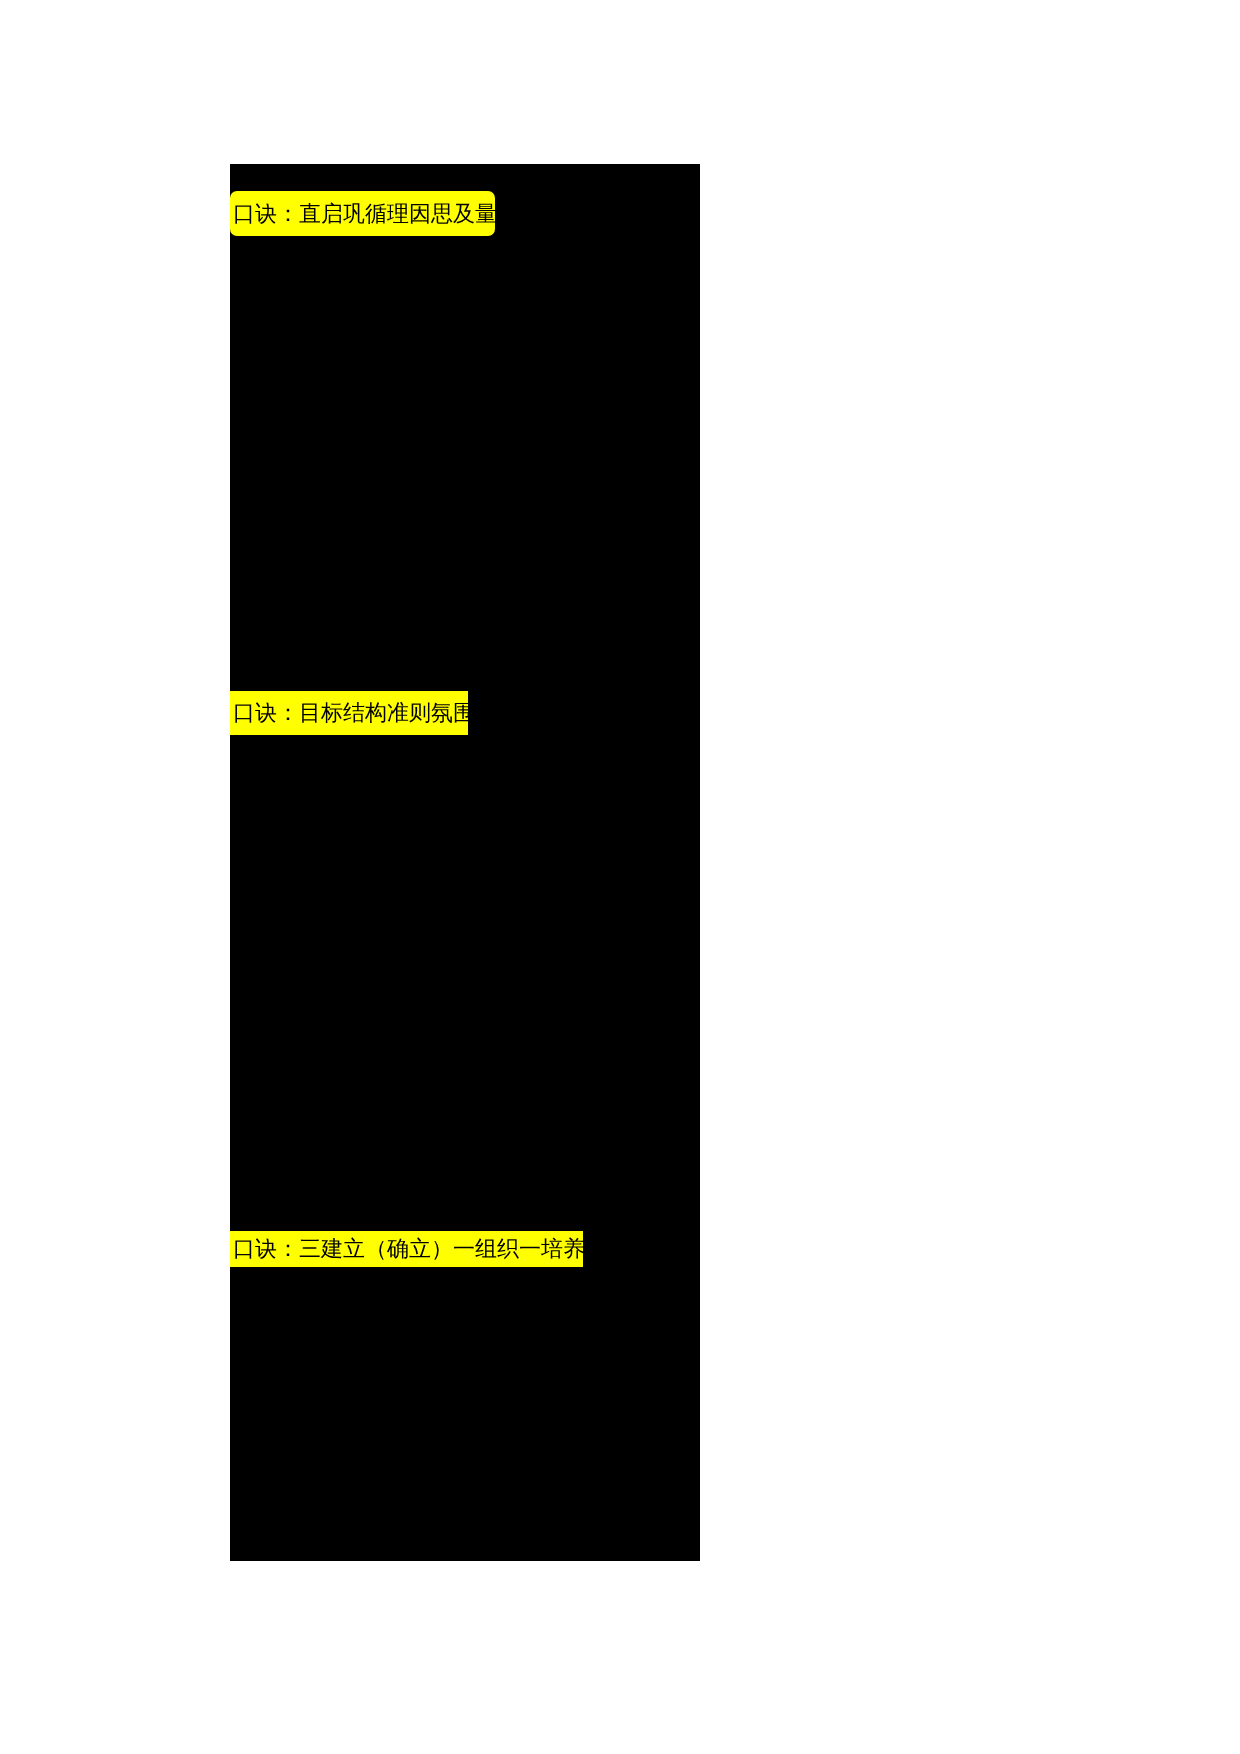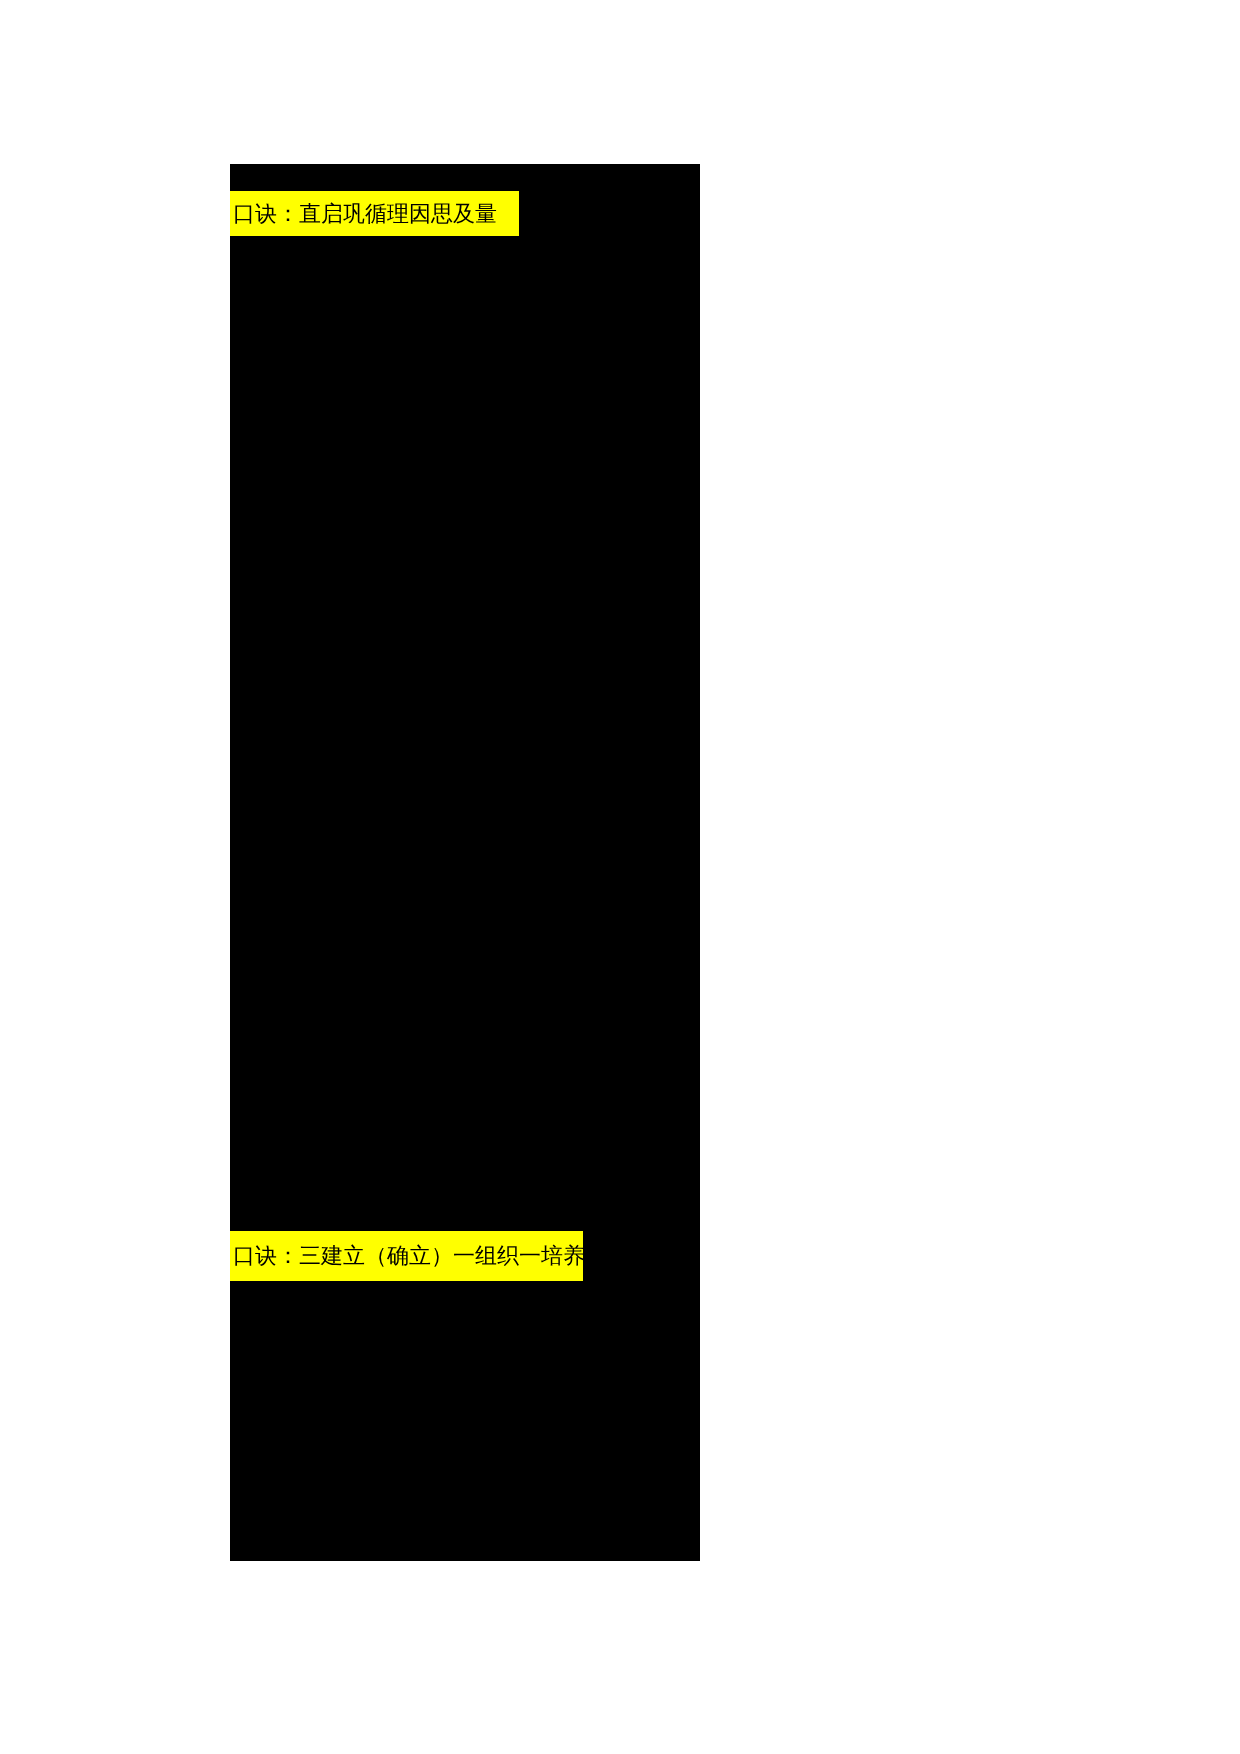--- a/index.html
+++ b/index.html
@@ -29,30 +29,33 @@
     background: #ffff00;
     color: #000000;
     font-size: 22px;
     letter-spacing: 0;
     white-space: nowrap;
     overflow: hidden;
     display: flex;
     align-items: center;
     padding-left: 3px;
   }
-  .hl-1 { top: 27px;   width: 289px; height: 45px; }
+  .hl-1 { top: 27px;   width: 265px; height: 45px; border-radius: 7px; }
   .hl-2 { top: 527px;  width: 238px; height: 44px; }
   .hl-3 { top: 819px;  width: 352px; height: 44px; }
-  .hl-4 { top: 1067px; width: 353px; height: 50px; }
+  .hl-4 { top: 1067px; width: 353px; height: 36px; }
 </style>
 </head>
 <body>
 
 <div class="page">
   <div class="redaction-block">
     <div class="highlight-bar hl-1">
       <span>口诀：直启巩循理因思及量</span>
     </div>
+    <div class="highlight-bar hl-2">
+      <span>口诀：目标结构准则氛围</span>
+    </div>
     <div class="highlight-bar hl-4">
       <span>口诀：三建立（确立）一组织一培养</span>
     </div>
   </div>
 </div>
 
 </body></html>

